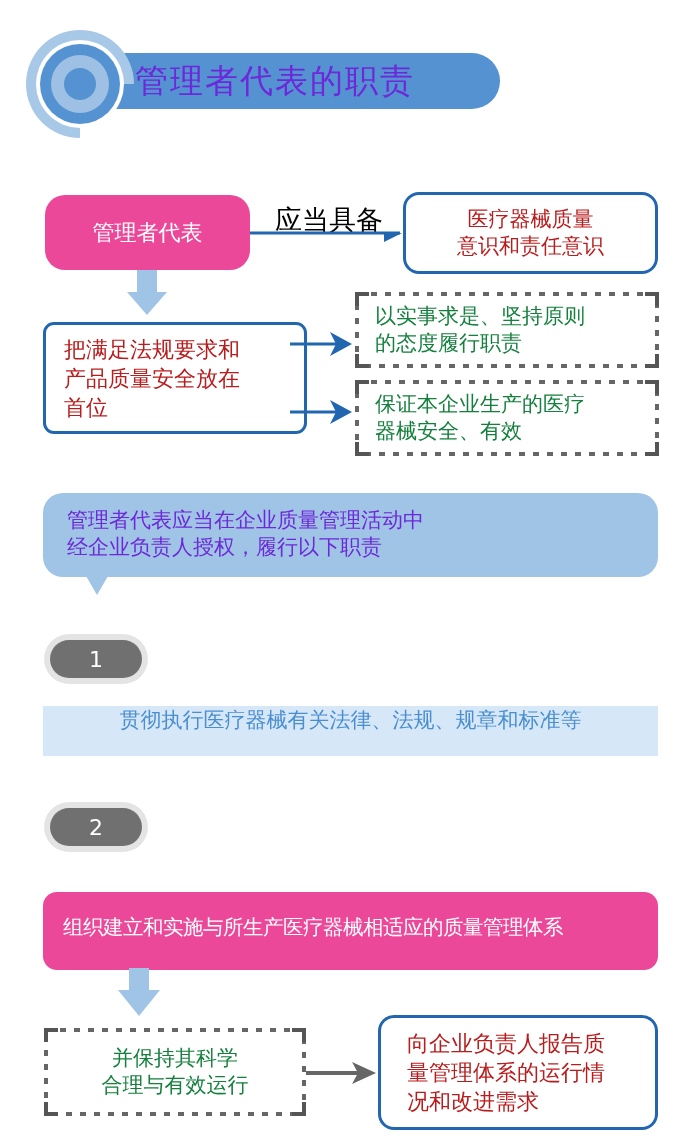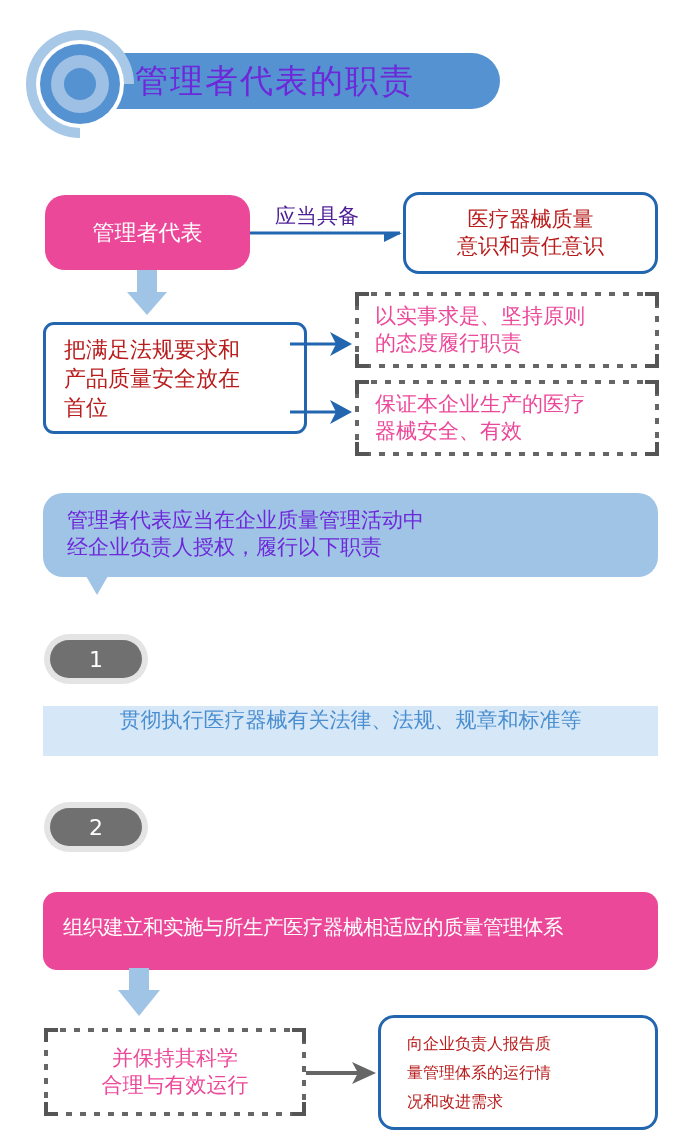--- a/index.html
+++ b/index.html
@@ -12,24 +12,24 @@
                 border-radius: 0 28px 28px 0; }
   .header-title { left: 135px; top: 53px; height: 56px; line-height: 56px; color: #6d28d9;
                   font-size: 33px; letter-spacing: 2px; white-space: nowrap; }
   .header-icon { left: 20px; top: 24px; width: 120px; height: 120px; }
 
   
   .lightbox { background: #ec4899; color: #ffffff; border-radius: 20px; display: flex;
               align-items: center; justify-content: center; text-align: center; }
   .outline-box { border: 3px solid #2266b0; border-radius: 16px; background: #fff;
                  color: #b91c1c; box-sizing: border-box; display: flex; align-items: center; }
-  .dash-box { box-sizing: border-box; color: #ec4899; display: flex; align-items: center; }
+  .dash-box { box-sizing: border-box; color: #15803d; display: flex; align-items: center; }
   .txt { font-size: 21px; line-height: 27px; }
 
-  .arrow-label { color: #4c1d95; font-size: 21px; }
+  .arrow-label { color: #000000; font-size: 27px; }
 
   .badge { width: 104px; height: 50px; border-radius: 25px; background: #e4e4e4;
            display: flex; align-items: center; justify-content: center; }
   .badge-inner { width: 92px; height: 38px; border-radius: 19px; background: #707070; color: #ffffff;
                  font-size: 22px; display: flex; align-items: center; justify-content: center; }
 
   .strip { background: #d6e8f8; color: #4a8ed0; display: flex; align-items: flex-start; justify-content: center;
            font-size: 21px; }
   svg { position: absolute; overflow: visible; }
 </style>
@@ -148,18 +148,18 @@
     <div>合理与有效运行</div>
   </div>
 </div>
 
 <svg style="left:306px;top:1060px;" width="72" height="28">
   <line x1="0" y1="13" x2="55" y2="13" stroke="#666" stroke-width="4"></line>
   <polygon points="46,2 70,13 46,24 52,13" fill="#666"></polygon>
 </svg>
 
 <div class="abs outline-box" style="left:378px;top:1015px;width:280px;height:115px;padding-left:26px;">
-  <div class="txt" style="font-size:16px;line-height:29px;">
+  <div class="txt" style="font-size:22px;line-height:29px;">
     <div>向企业负责人报告质</div>
     <div>量管理体系的运行情</div>
     <div>况和改进需求</div>
   </div>
 </div>
 
 </body></html>

